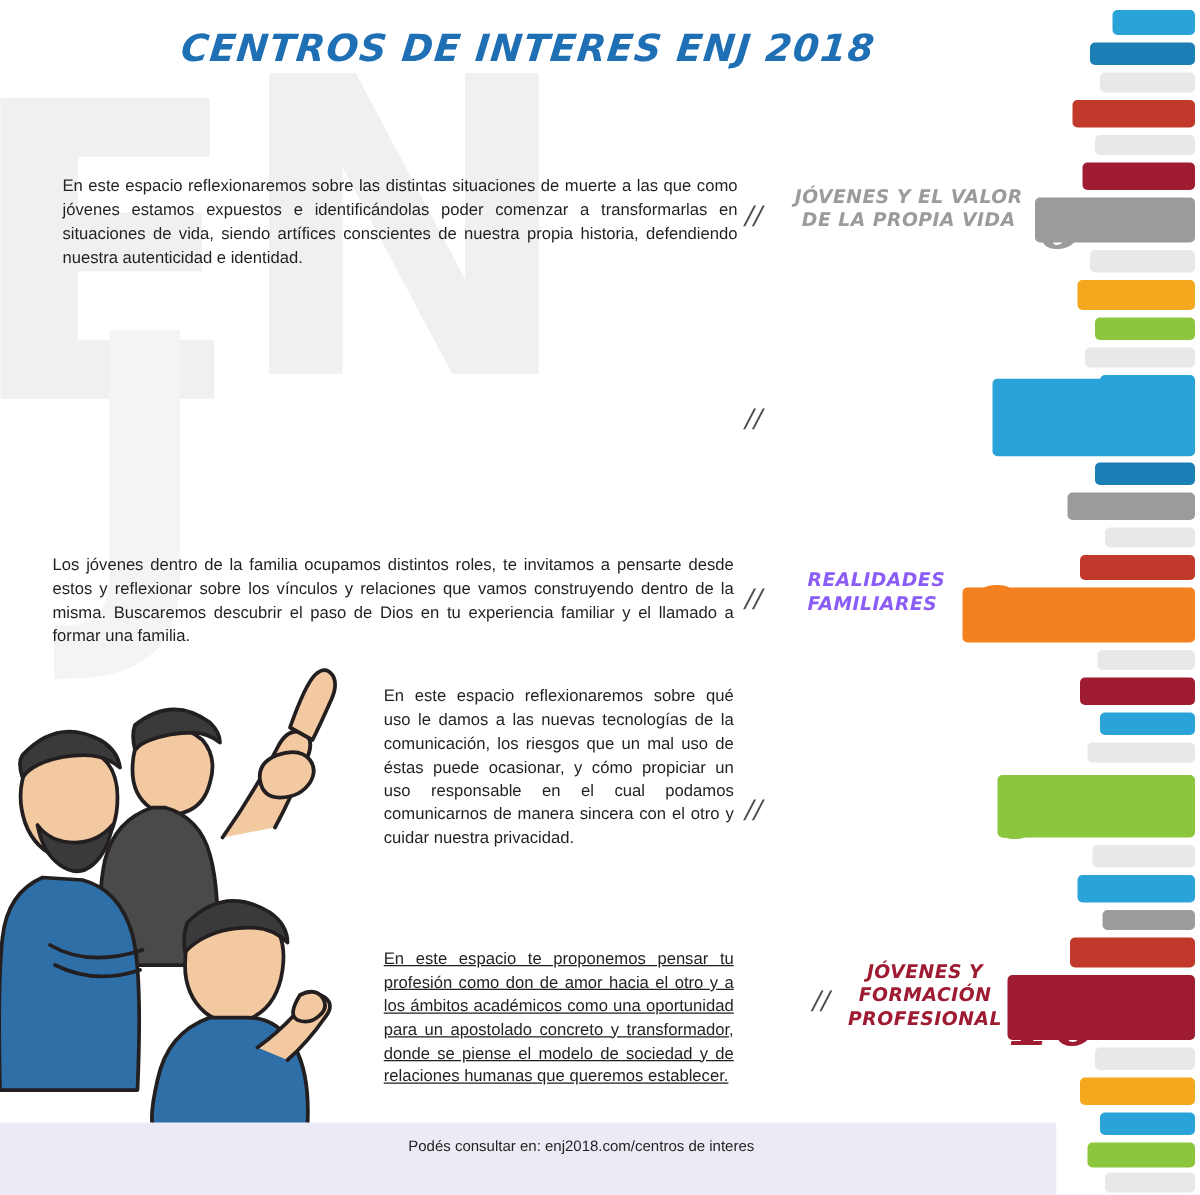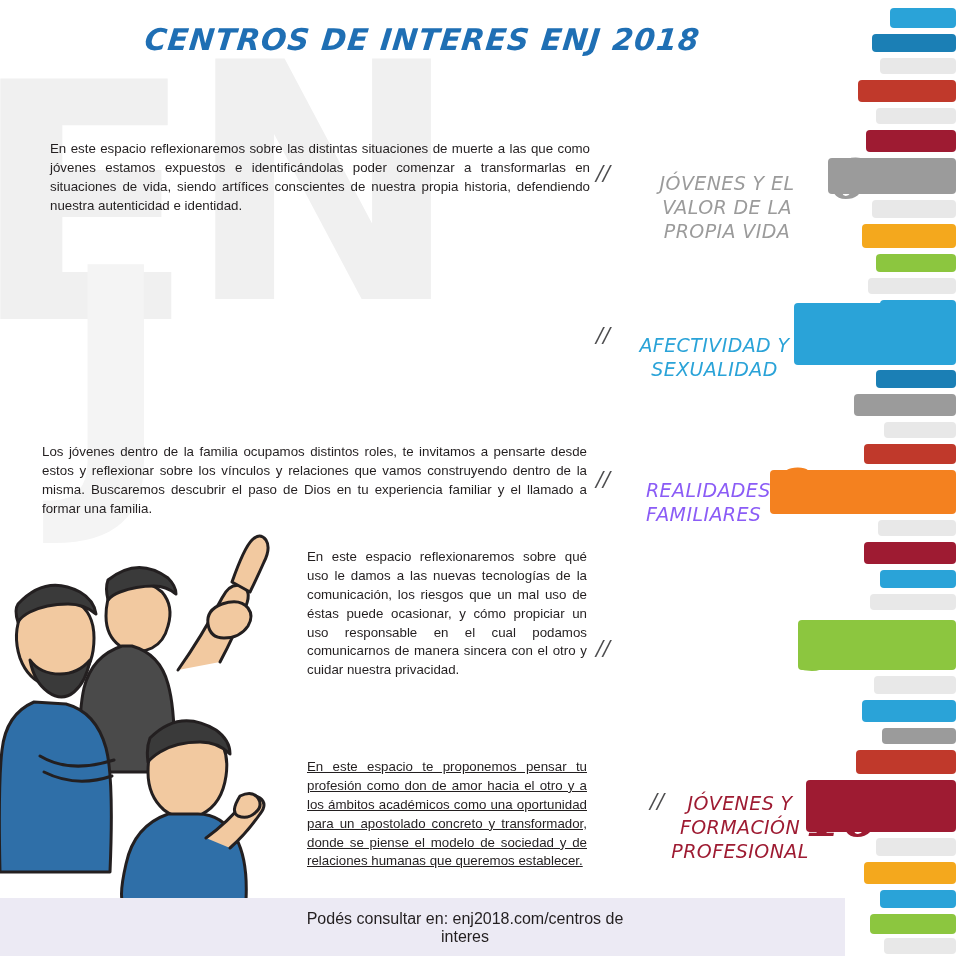--- a/index.html
+++ b/index.html
@@ -77,27 +77,26 @@
   .s1{left:596px;top:160px;}
   .s2{left:596px;top:322px;}
   .s3{left:596px;top:466px;}
   .s4{left:596px;top:635px;}
   .s5{left:650px;top:788px;}
 
   
   .cat{
     position:absolute;
     font-family:"DejaVu Sans", sans-serif;
-    font-weight:normal;
-    font-style:italic;
-    font-size:19px;
+    font-weight:bold;
+    font-style:italic;
+    font-size:15px;
     line-height:1.25;
     letter-spacing:0.4px;
     text-transform:uppercase;
-    margin-top:24px;
   }
   .c1{left:627px;top:148px;width:200px;text-align:center;color:#9b9b9b;}
   .c2{left:627px;top:310px;width:175px;text-align:center;color:#2aa3d8;}
   .c3{left:646px;top:455px;width:150px;text-align:left;color:#8b5cf6;}
   .c4{left:630px;top:614px;width:155px;text-align:center;color:#7ab648;}
   .c5{left:660px;top:768px;width:160px;text-align:center;color:#9e1b32;}
 
   
   .num{
     position:absolute;
@@ -116,21 +115,21 @@
   
   .books{position:absolute;left:820px;top:0;width:140px;height:956px;}
   .book{position:absolute;border-radius:4px;}
 
   
   .illus{position:absolute;left:0;top:520px;width:310px;height:380px;}
 
   
   .footer-text{
     position:absolute;left:300px;top:910px;width:330px;
-    text-align:center;font-size:16px;color:#231f20;
+    text-align:center;font-size:12px;color:#231f20;
   }
   .logo-left{position:absolute;left:42px;top:905px;width:110px;height:44px;}
   .logo-left .lbl{
     font-family:"DejaVu Serif", serif;font-style:italic;font-size:11px;color:#4d4d4f;line-height:1.15;text-align:center;
   }
   .logo-right{position:absolute;left:755px;top:902px;width:130px;height:50px;}
   .logo-right .enjtxt{
     position:absolute;left:44px;top:4px;font-family:"DejaVu Sans",sans-serif;font-weight:bold;font-style:italic;
     font-size:9px;line-height:1.25;color:#4d4d4f;
   }
@@ -156,21 +155,20 @@
   <div class="desc d4">En este espacio reflexionaremos sobre qué uso le damos a las nuevas tecnologías de la comunicación, los riesgos que un mal uso de éstas puede ocasionar, y cómo propiciar un uso responsable en el cual podamos comunicarnos de manera sincera con el otro y cuidar nuestra privacidad.</div>
   <div class="desc d5">En este espacio te proponemos pensar tu profesión como don de amor hacia el otro y a los ámbitos académicos como una oportunidad para un apostolado concreto y transformador, donde se piense el modelo de sociedad y de relaciones humanas que queremos establecer.</div>
 
   <div class="slash s1">//</div>
   <div class="slash s2">//</div>
   <div class="slash s3">//</div>
   <div class="slash s4">//</div>
   <div class="slash s5">//</div>
 
   <div class="cat c1">JÓVENES Y EL VALOR DE LA PROPIA VIDA</div>
-  <div class="cat c2">AFECTIVIDAD Y SEXUALIDAD</div>
   <div class="cat c3">REALIDADES FAMILIARES</div>
   <div class="cat c5">JÓVENES Y FORMACIÓN PROFESIONAL</div>
 
   <div class="num n6">6</div>
   <div class="num n7">7</div>
   <div class="num n8">8</div>
   <div class="num n9">9</div>
   <div class="num n10">10</div>
 
   <div class="books" id="books">

